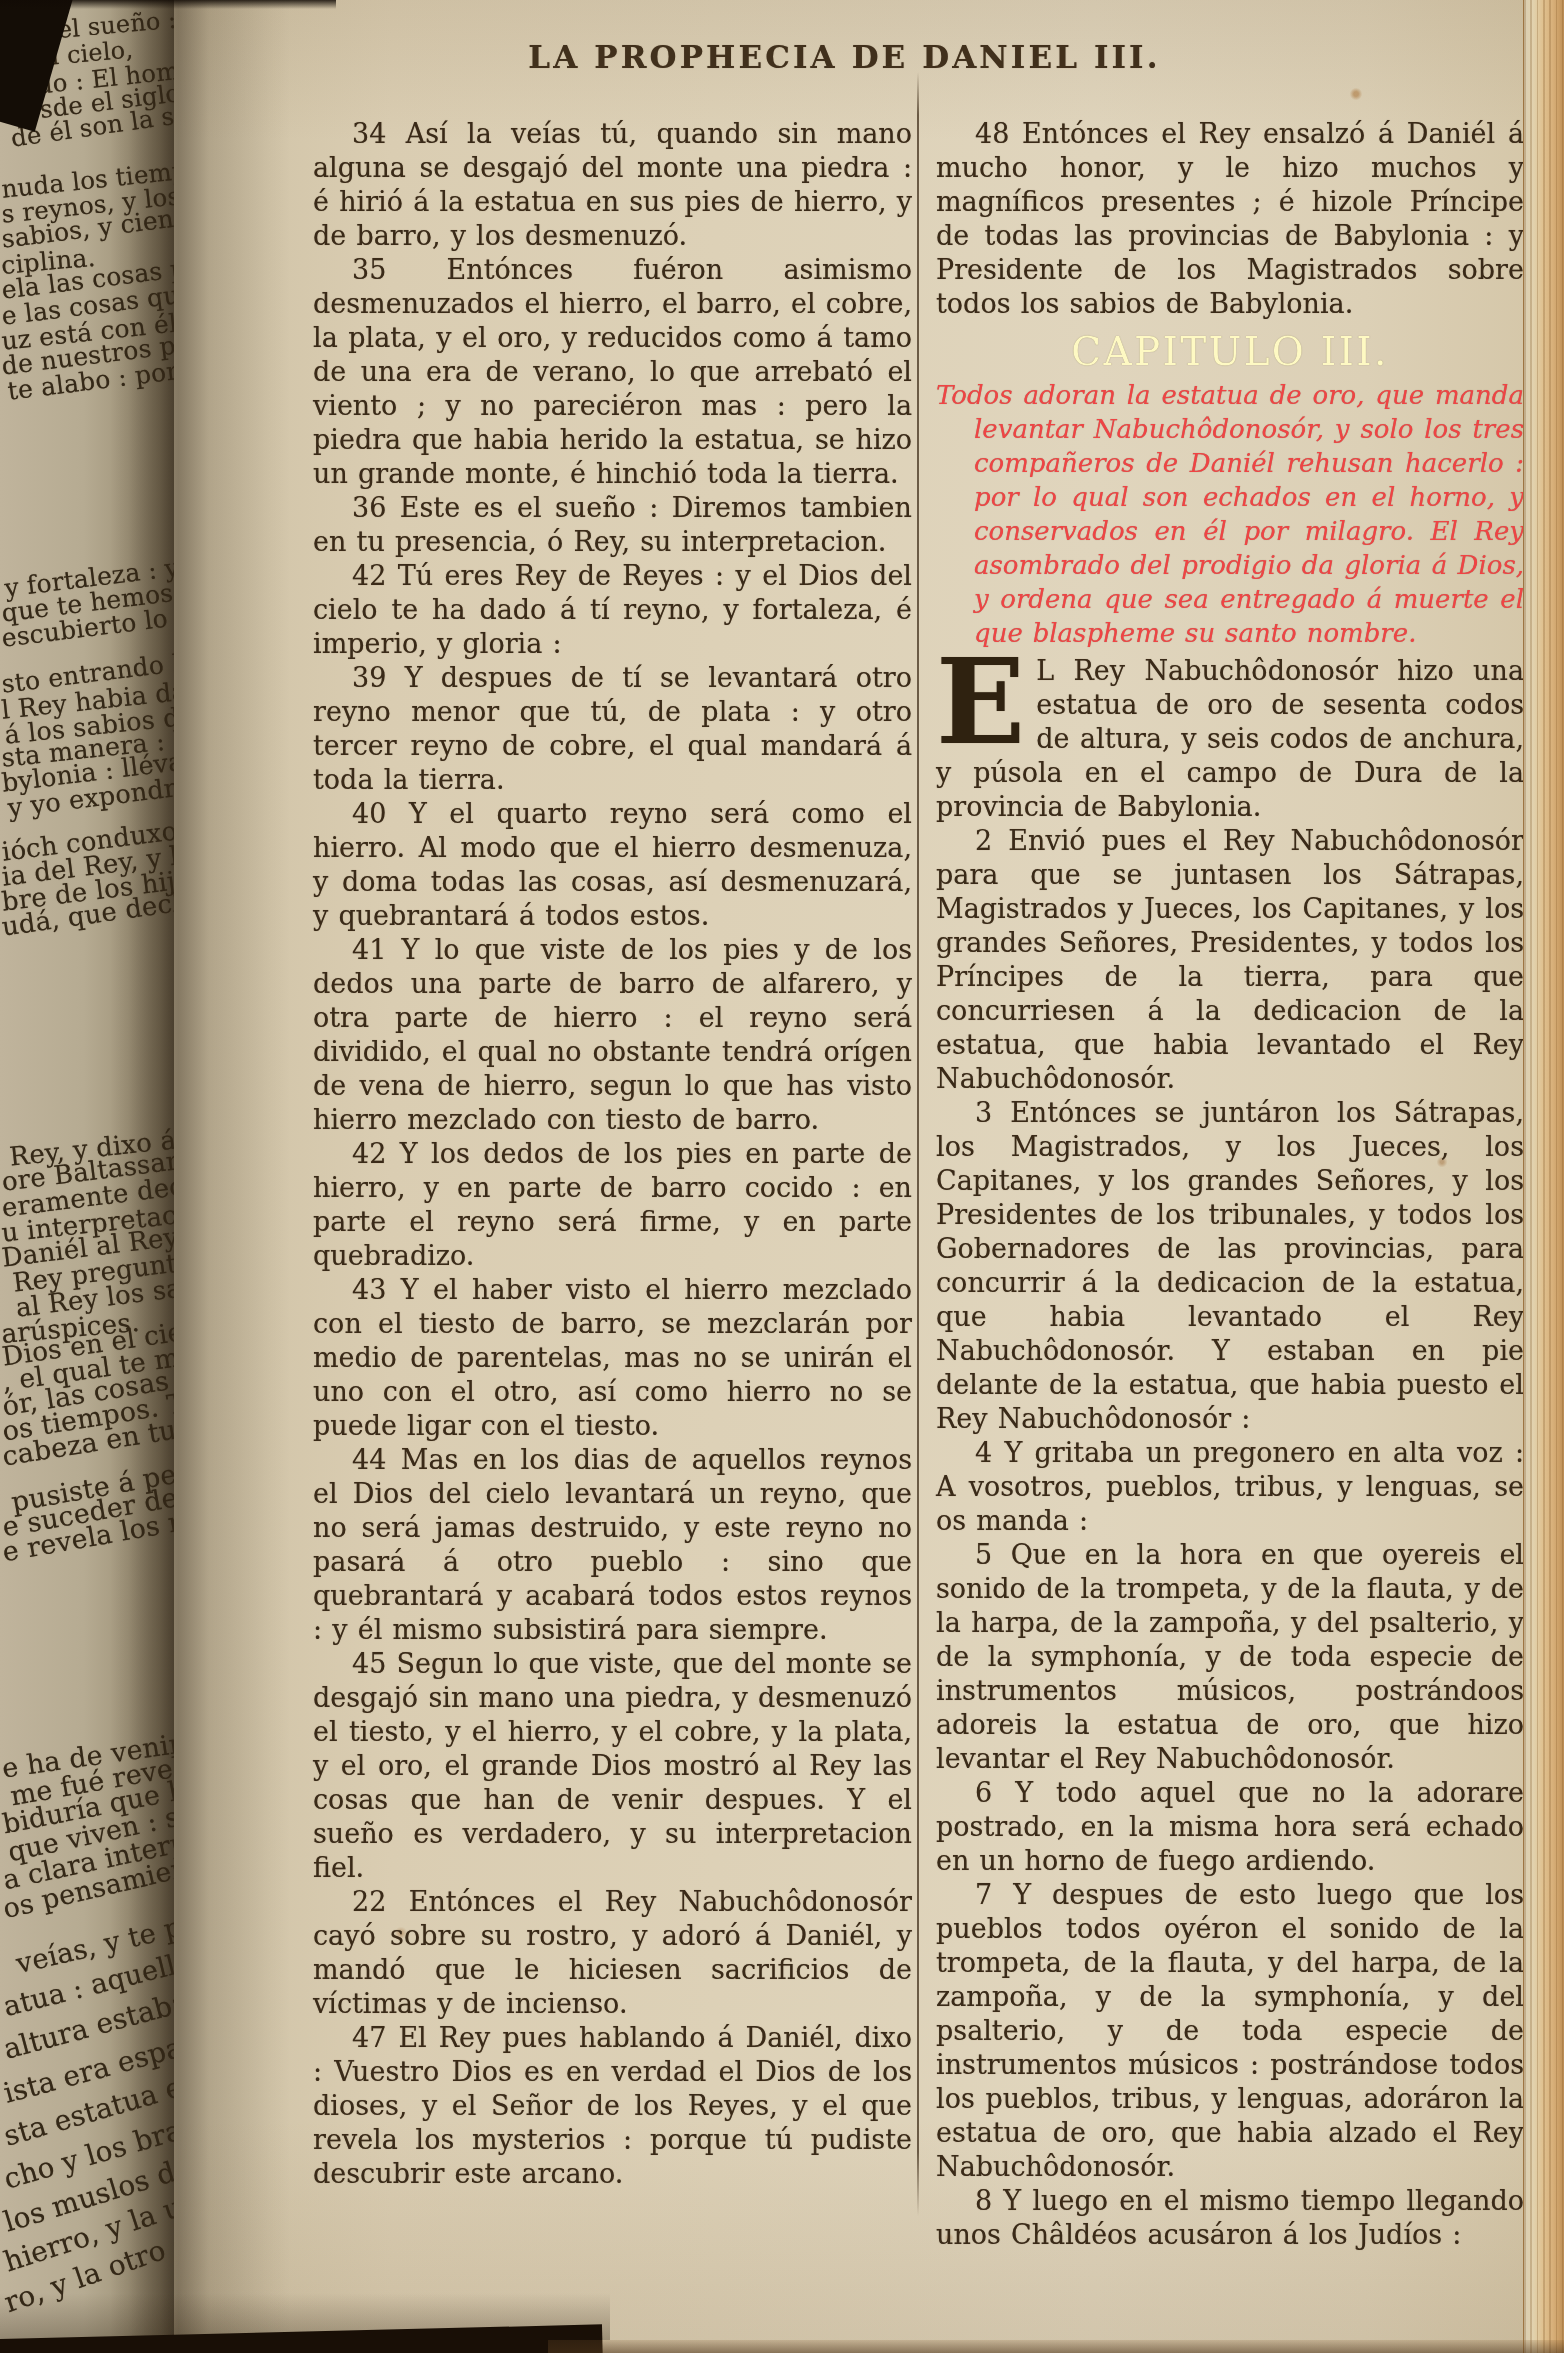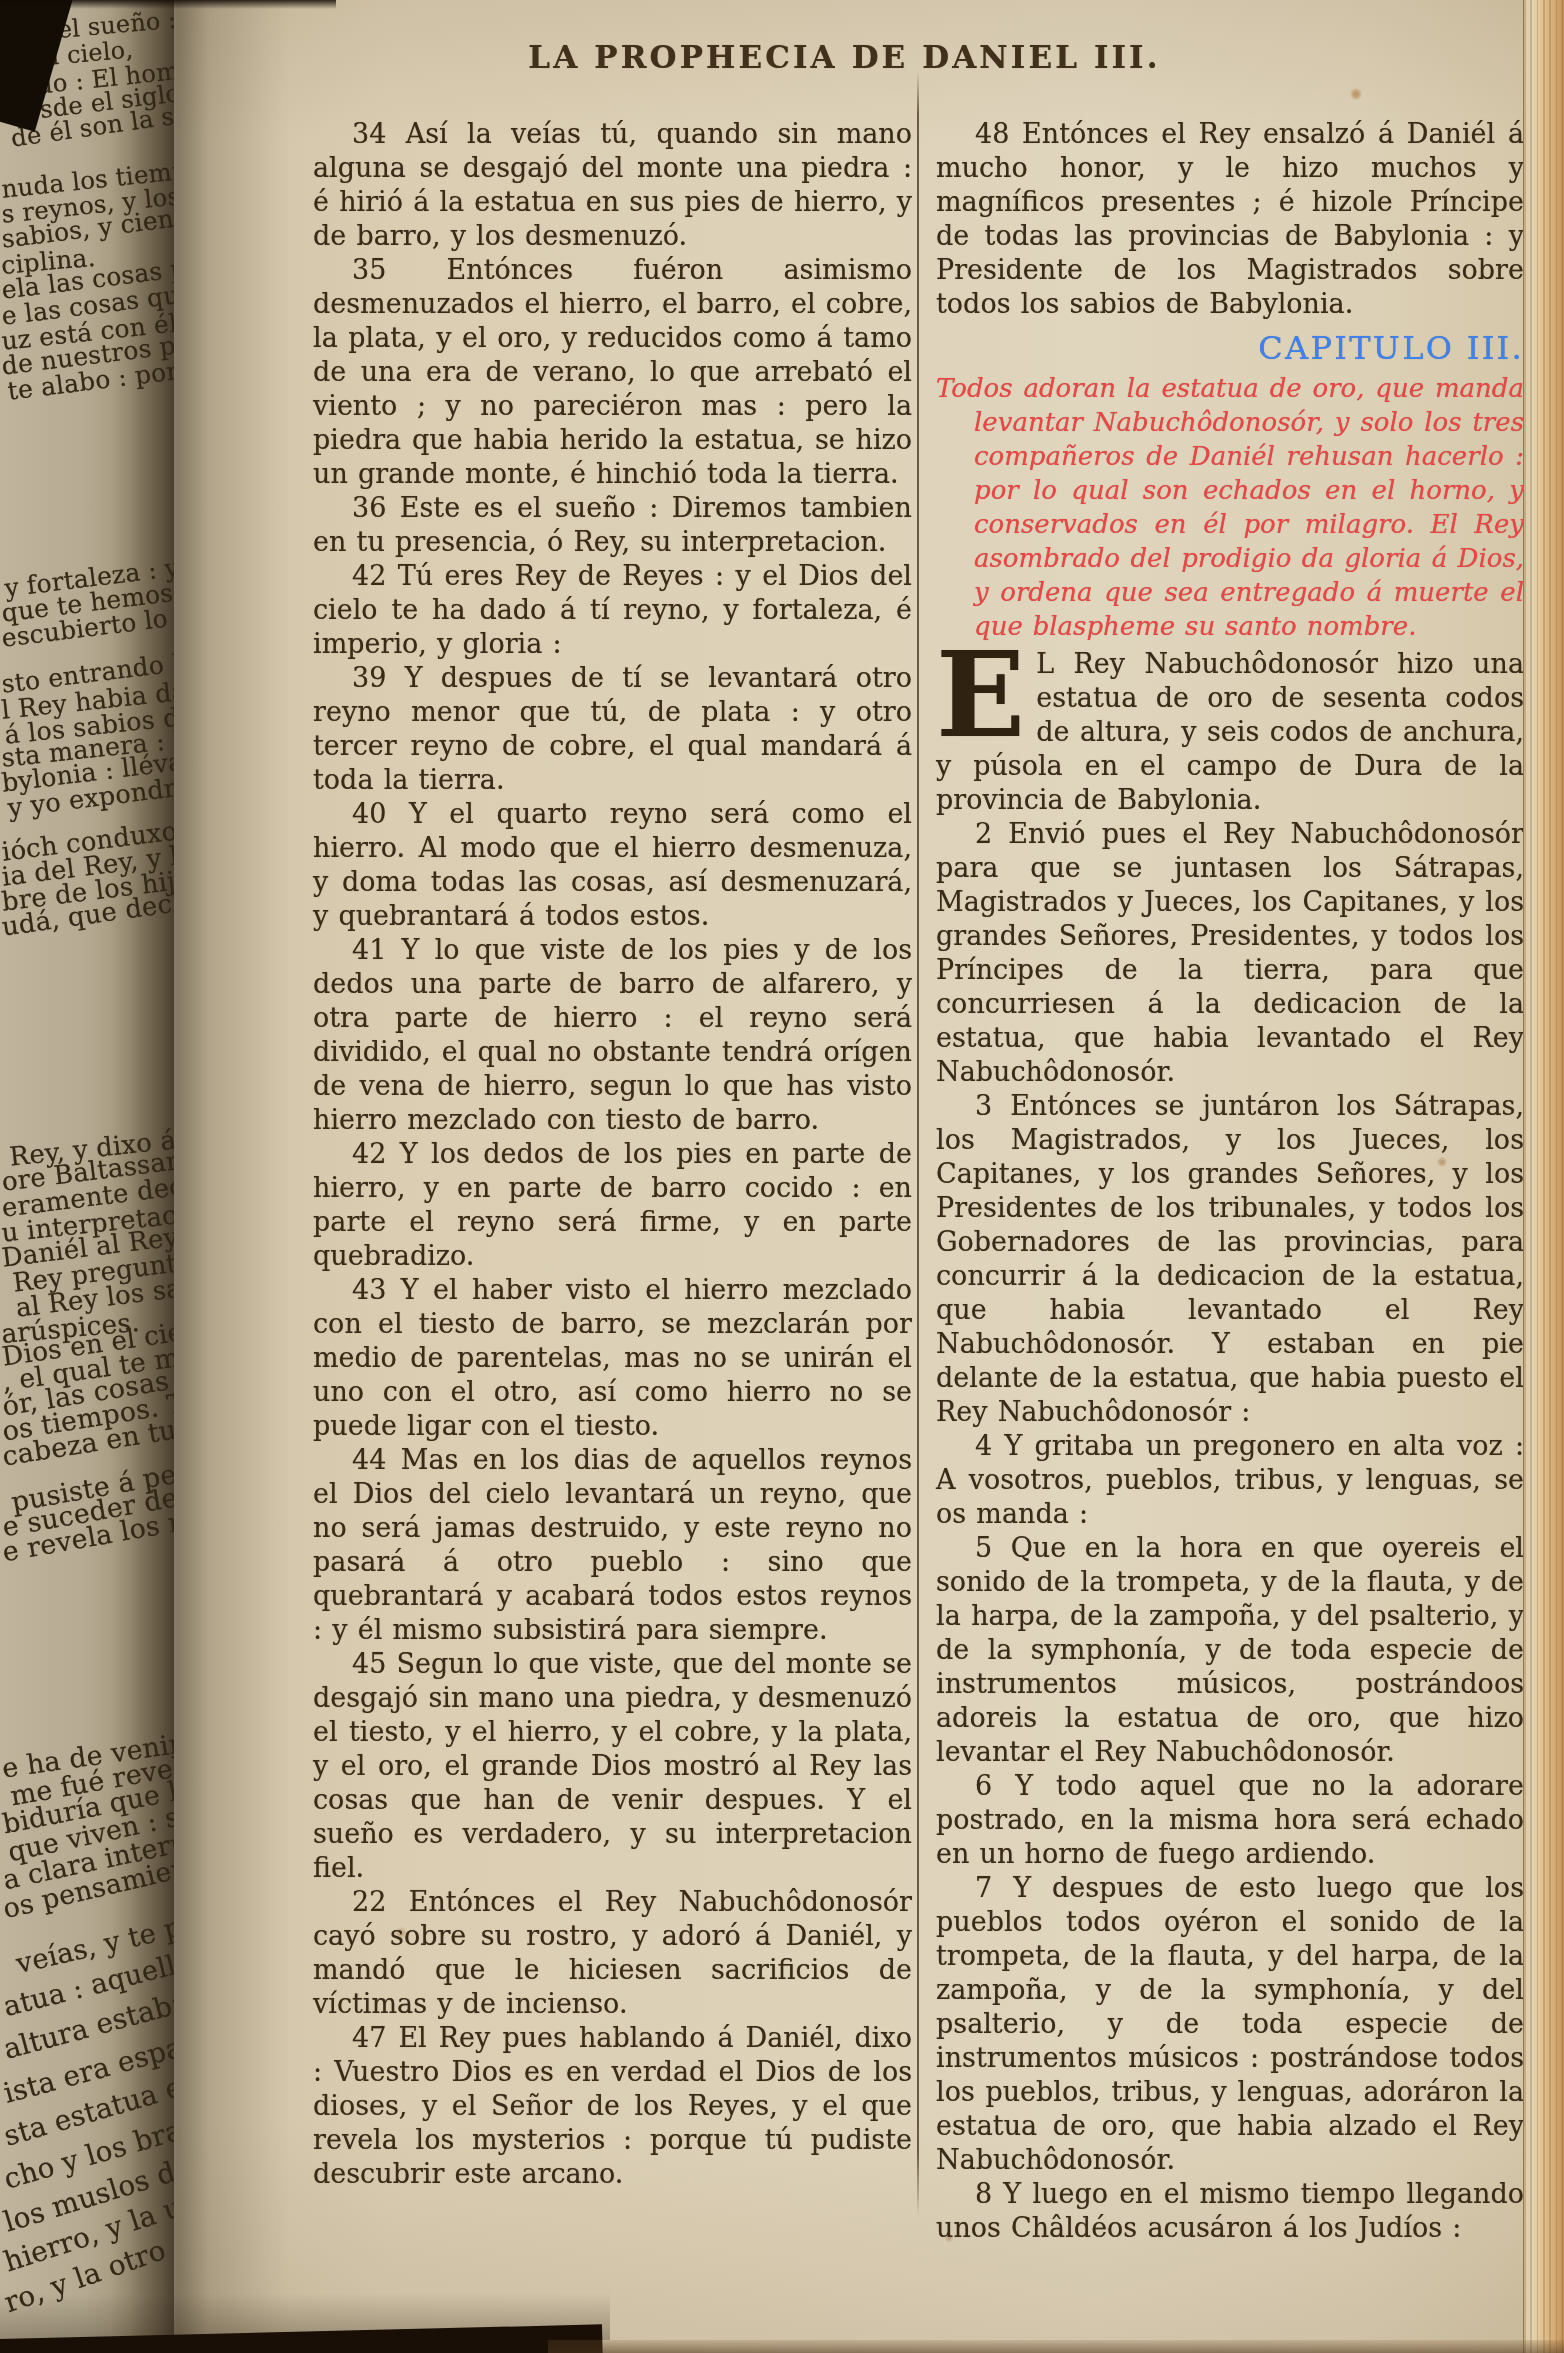--- a/index.html
+++ b/index.html
@@ -77,22 +77,22 @@
     background:linear-gradient(180deg, rgba(62,44,24,0) 0%, rgba(62,44,24,.72) 2%, rgba(62,44,24,.72) 97%, rgba(62,44,24,0) 100%);
   }
   .column { position:absolute; top:117px; z-index:3; color:#3a2a18; }
   .col-left  { left:313px;  width:599px; }
   .col-right { left:936px; width:588px; }
   .column p.verse {
     margin:0; font-size:27px; line-height:34px; text-align:justify;
     text-indent:39px; word-spacing:1.6px; text-shadow:0 0 0.8px rgba(58,42,24,.5);
   }
   .chapter-heading {
-    margin:7.8px 0 4.7px 0; text-align:right; font-size:32px; letter-spacing:2.3px;
-    color:#3b82f6; text-shadow:0 0 0.8px rgba(58,42,24,.55);
+    margin:7.8px 0 4.7px 0; text-align:center; font-size:39px; letter-spacing:2.3px;
+    color:#fef9c3; text-shadow:0 0 0.8px rgba(58,42,24,.55);
   }
   .chapter-summary {
     margin:0 0 3.1px 0; font-style:italic; font-size:26px; line-height:34px;
     padding-left:38px; text-indent:-38px; text-align:justify; word-spacing:1.6px;
     color:#ef4444; text-shadow:0 0 0.8px rgba(60,43,25,.45);
   }
   .first-verse { margin:0; font-size:27px; line-height:34px; text-align:justify; word-spacing:1.6px; text-shadow:0 0 0.8px rgba(58,42,24,.5); }
   .dropcap {
     float:left; font-size:117px; line-height:88px; height:95px;
     margin:4.7px 11px 0 0; font-weight:bold; color:#2f2210;

